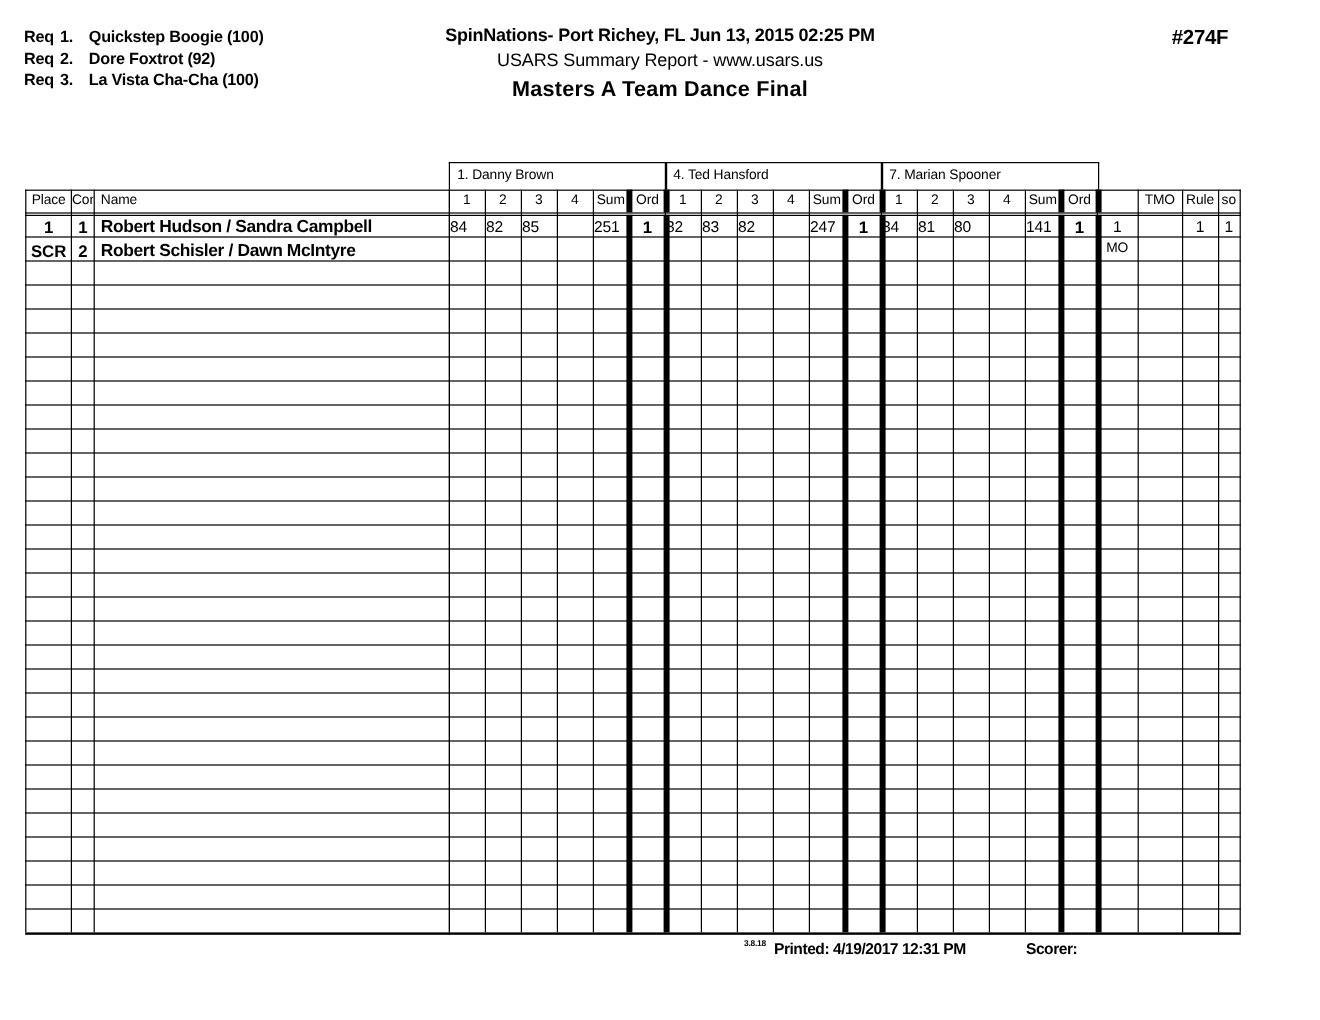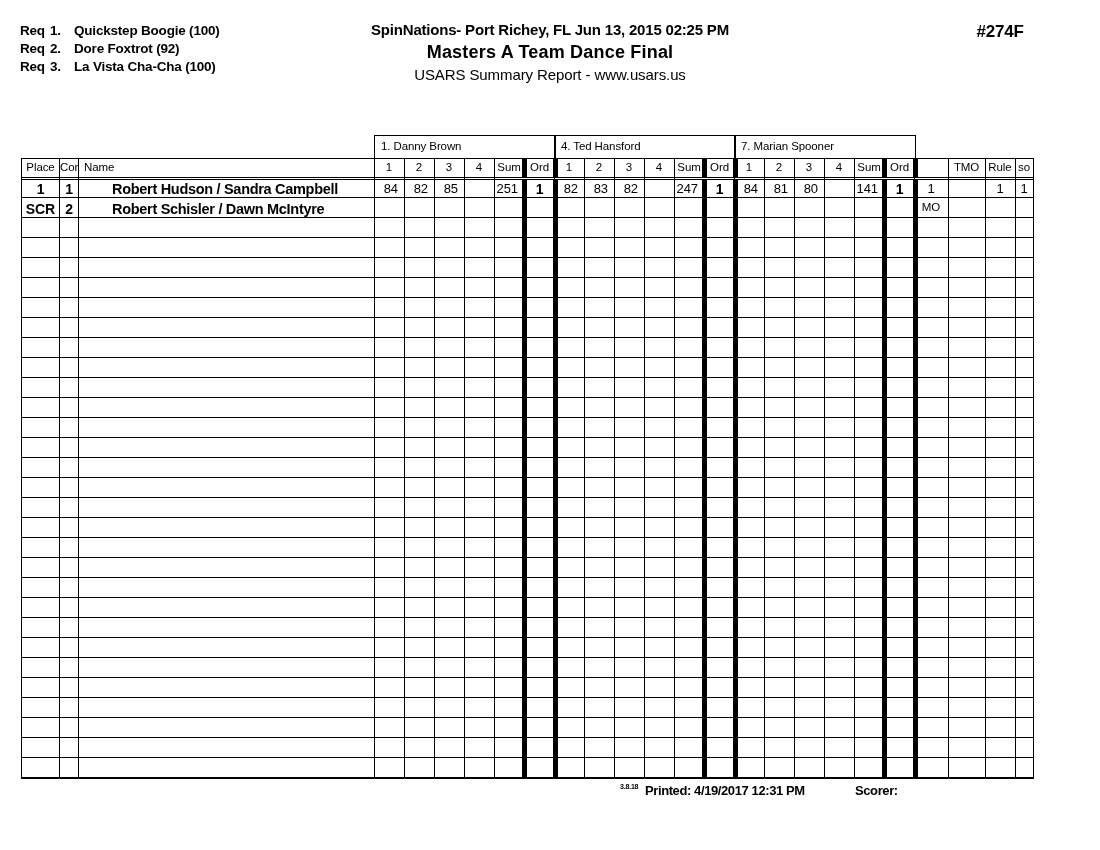--- a/index.html
+++ b/index.html
@@ -125,24 +125,24 @@
   }
   .hdr-center { text-align: center; }
   .hdr-left { text-align: left; padding-left: 5px; }
 
   .data-cell {
     font-size: 13px;
     line-height: 20px;
     letter-spacing: -0.1px;
   }
   .d-center { text-align: center; }
-  .d-right { text-align: right; padding-right: 5px; }
+  .d-right { padding-right: 5px; }
   .d-left { text-align: left; padding-left: 5px; }
   .d-bold { font-weight: bold; font-size: 14px; }
-  .d-name { font-weight: bold; font-size: 14.5px; letter-spacing: -0.3px; margin-left: 28px; }
+  .d-name { font-weight: bold; font-size: 14.5px; letter-spacing: -0.3px; }
   #ver-string {
     position: absolute;
     left: 620px;
     top: 782px;
     font-size: 7px;
     font-weight: bold;
     line-height: 9px;
     letter-spacing: -0.2px;
   }
   #printed-text {
@@ -170,22 +170,22 @@
 <body>
 
 <div id="reqs">
     <div class="req-line"><span class="req-lbl">Req</span><span class="req-num">1.</span><span>Quickstep Boogie (100)</span></div>
     <div class="req-line"><span class="req-lbl">Req</span><span class="req-num">2.</span><span>Dore Foxtrot (92)</span></div>
     <div class="req-line"><span class="req-lbl">Req</span><span class="req-num">3.</span><span>La Vista Cha-Cha (100)</span></div>
   </div>
 
 <div id="title-block">
   <div id="meet-venue">SpinNations- Port Richey, FL  Jun 13, 2015  02:25 PM</div>
+  <div id="report-line">USARS Summary Report - www.usars.us</div>
   <div id="event-title">Masters A Team Dance Final</div>
-  <div id="report-line">USARS Summary Report - www.usars.us</div>
 </div>
 
 <div id="event-number">#274F</div>
 
 <div id="judge-bands">
     <div class="judge-band" style="left: 0px; width: 182px;">1.  Danny Brown</div>
     <div class="judge-band" style="left: 180px; width: 182px;">4.  Ted Hansford</div>
     <div class="judge-band" style="left: 360px; width: 182px;">7.  Marian Spooner</div>
   </div>
 

